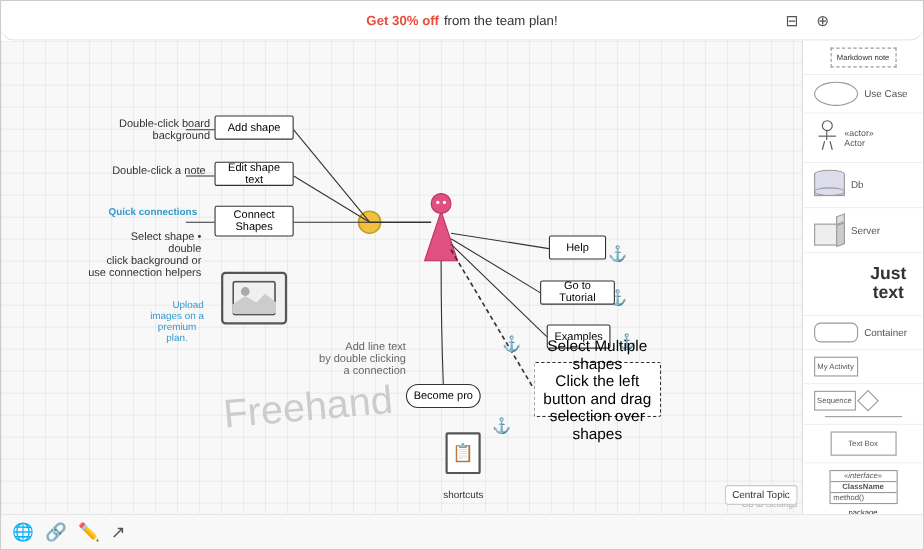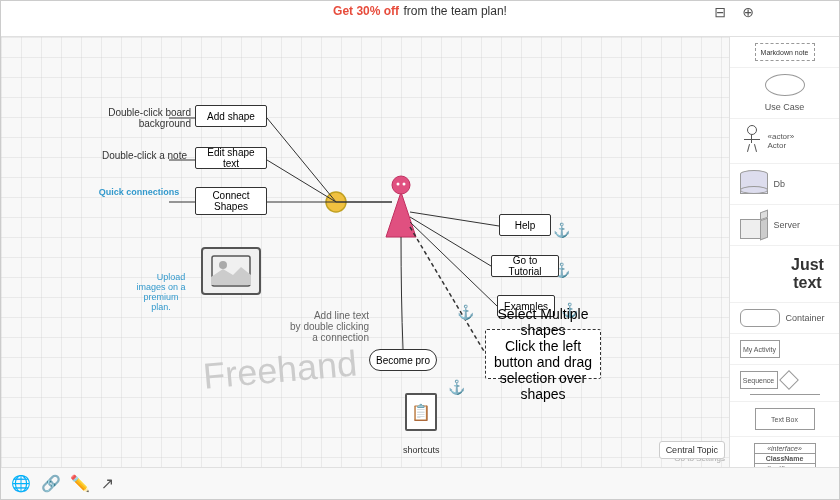--- a/index.html
+++ b/index.html
@@ -6,24 +6,25 @@
     body { width: 840px; height: 500px; overflow: hidden; font-family: Arial, sans-serif; background: #fff; }
 
     #app { width: 840px; height: 500px; display: flex; flex-direction: column; border: 1px solid #ccc; }
 
     
     #top-bar {
       height: 36px;
       background: #fff;
       border-bottom: 1px solid #e0e0e0;
       display: flex;
-      align-items: flex-start;
+      align-items: center;
       justify-content: center;
       position: relative;
       flex-shrink: 0;
+      border-radius: 12px;
     }
     #toolbar-icons {
       position: absolute;
       right: 80px;
       display: flex;
       gap: 6px;
       align-items: center;
     }
     .toolbar-icon {
       width: 22px;
@@ -308,20 +309,25 @@
 
       <div class="canvas-label" style="left:60px;top:70px;width:130px;">
         <span>Double-click board background</span>
       </div>
       <div class="canvas-label" style="left:76px;top:113px;width:110px;">
         <span>Double-click a note</span>
       </div>
       <div class="canvas-label-blue" style="left:88px;top:150px;width:100px;font-weight:bold;">
         <span>Quick connections</span>
       </div>
+      <div class="canvas-label" style="left:72px;top:162px;width:110px;white-space:pre-wrap;">
+        <span>Select shape • double
+click background or
+use connection helpers</span>
+      </div>
       <div class="canvas-label-blue" style="left:120px;top:225px;width:80px;white-space:pre-wrap;">
         <span>Upload
 images on a
 premium
 plan.</span>
       </div>
       <div class="canvas-label" style="left:268px;top:262px;width:100px;white-space:pre-wrap;color:#666;">
         <span>Add line text
 by double clicking
 a connection</span>
@@ -359,21 +365,21 @@
     <div id="right-panel" style="position:relative;">
       <div id="arrow-btn">▶</div>
 
       <div class="shape-item">
         <div class="shape-box" style="width:60px;height:18px;border:1px dashed #999;font-size:7px;">
           <span>Markdown note</span>
         </div>
       </div>
 
       <div class="shape-item">
-        <div style="display:flex;align-items:center;gap:6px;width:90px;flex-direction:column;">
+        <div style="display:flex;align-items:center;gap:6px;width:90px;">
           <div style="width:40px;height:22px;border:1px solid #999;border-radius:50%;background:#fff;"></div>
           <span style="font-size:9px;">Use Case</span>
         </div>
       </div>
 
       <div class="shape-item">
         <div style="display:flex;align-items:center;gap:4px;width:90px;">
           <div style="width:24px;height:32px;display:flex;flex-direction:column;align-items:center;">
             <div style="width:10px;height:10px;border-radius:50%;border:1px solid #555;background:#fff;"></div>
             <div style="width:1px;height:8px;background:#555;"></div>

